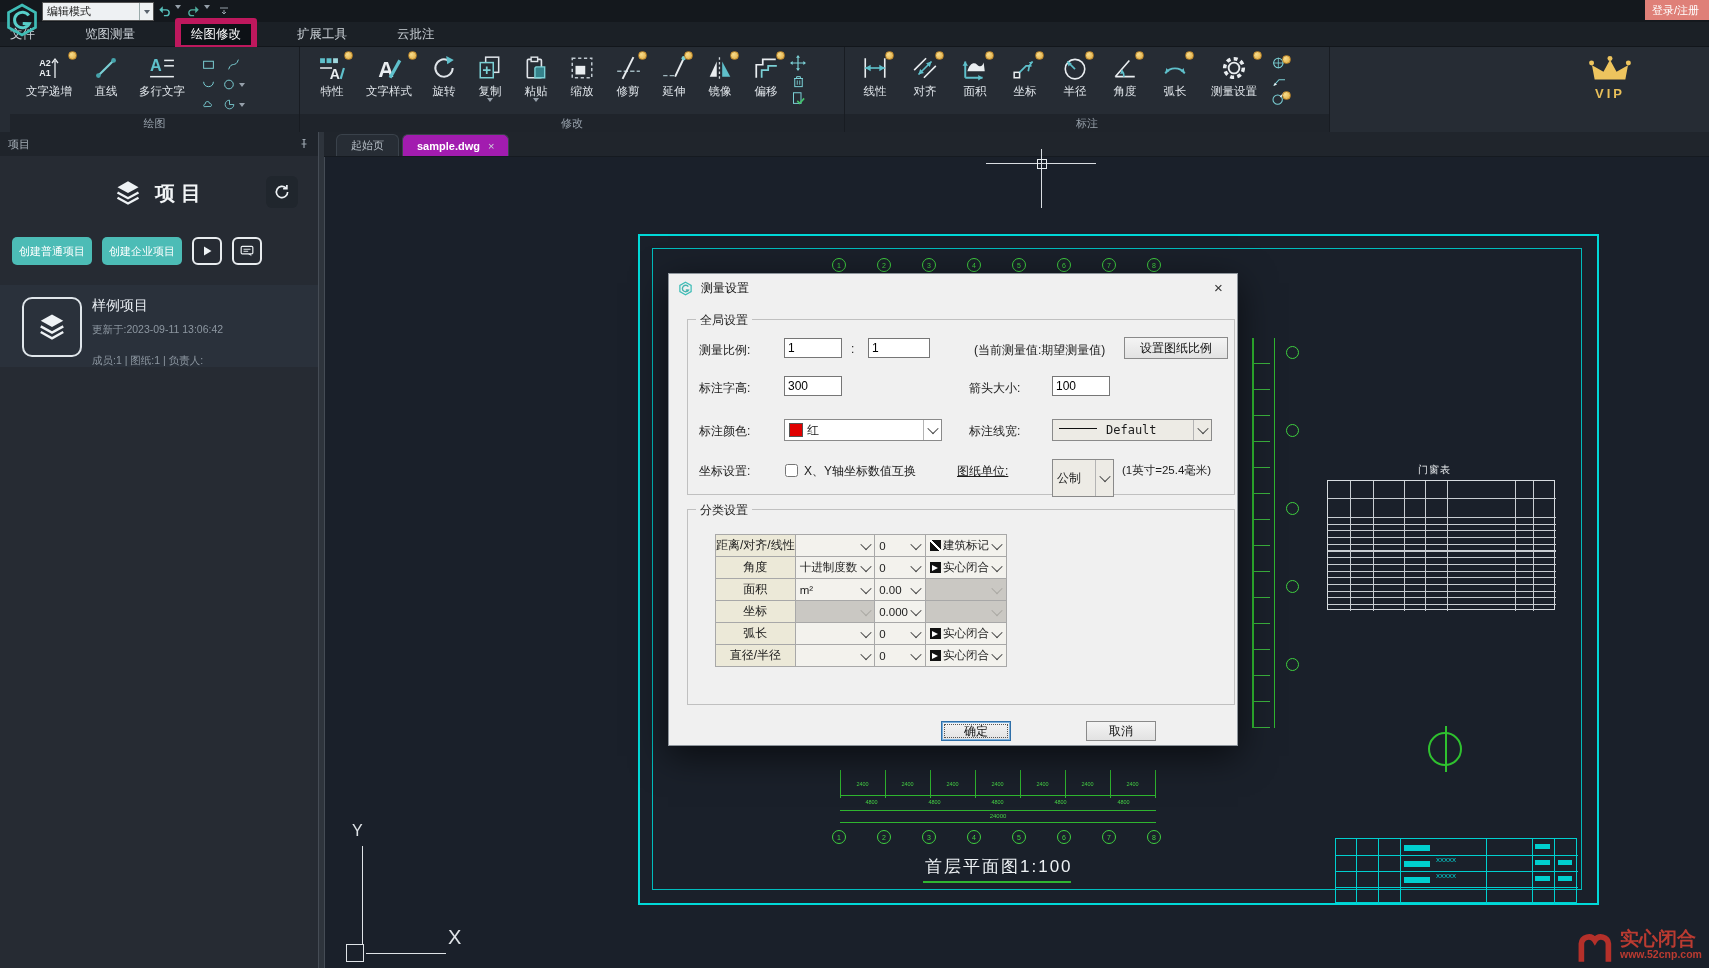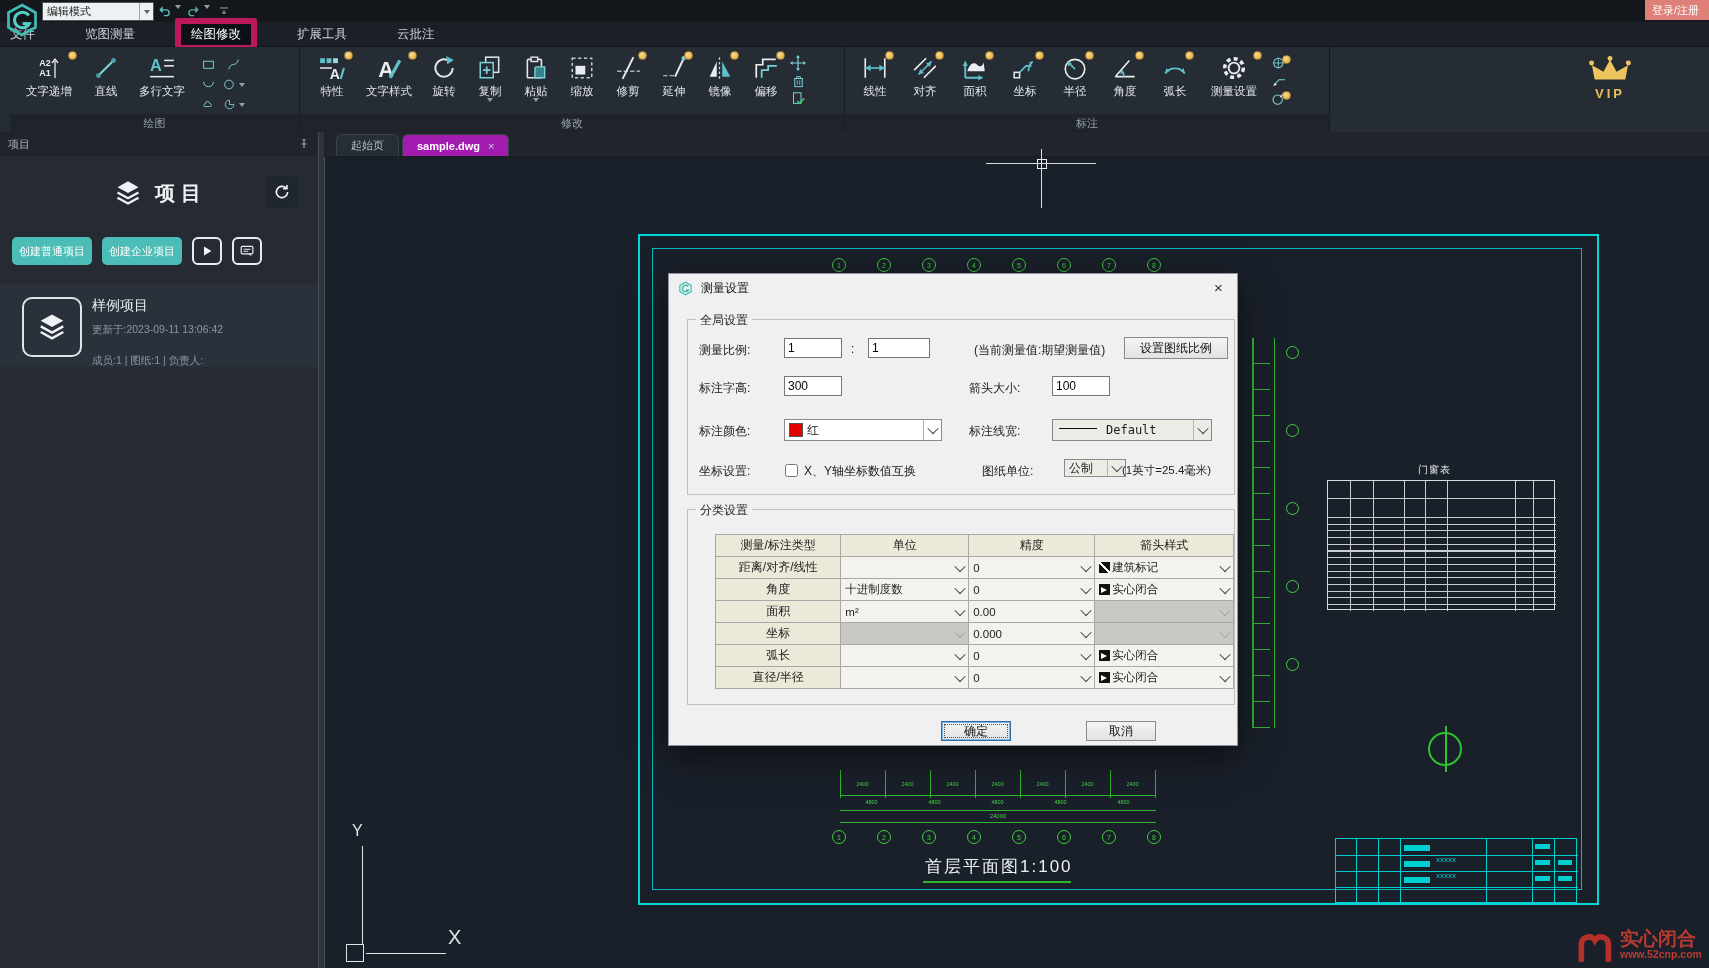--- a/index.html
+++ b/index.html
@@ -729,40 +729,34 @@
         <span class="lw-line"></span>
         <span class="dtxt" style="font-family:'DejaVu Sans Mono','Liberation Mono',monospace;">Default</span>
         <span class="ddc">
             <span class="chev"></span>
           </span>
       </div>
 
       <span class="dlbl" style="left:11px;top:143px;">坐标设置:</span>
       <input type="checkbox" class="cbx" style="left: 97px; top: 144px;">
       <span class="dlbl" style="left:116px;top:143px;">X、Y轴坐标数值互换</span>
-      <span class="dlbl" style="left:294px;top:143px;">图纸单位:</span>
-      <div class="dd gray" style="left:376px;top:139px;width:62px;height:18px;">
+      <span class="dlbl" style="left:269px;top:143px;text-decoration:underline;">图纸单位:</span>
+      <div class="dd gray" style="left:364px;top:139px;width:62px;height:38px;">
         <span class="dtxt">公制</span>
         <span class="ddc">
             <span class="chev"></span>
           </span>
       </div>
       <span class="dlbl" style="left:434px;top:143px;font-size:11.5px;">(1英寸=25.4毫米)</span>
     </div>
 
     <div class="gb" style="left:18px;top:235px;width:546px;height:194px;">
       <span class="legend">分类设置</span>
       <table class="ttable" cellspacing="0">
         <tbody>
-            <tr>
-          <td class="tc-hdr" style="width:128px;">测量/标注类型</td>
-          <td class="tc-hdr" style="width:129px;">单位</td>
-          <td class="tc-hdr" style="width:128px;">精度</td>
-          <td class="tc-hdr" style="width:140px;">箭头样式</td>
-        </tr>
         <tr>
           <td class="tc-type">距离/对齐/线性</td>
           <td>
                 <div class="tdd">
                   <span class="dtxt"></span>
                   <span class="ddc">
                     <span class="chev"></span>
                   </span>
                 </div>
               </td>

